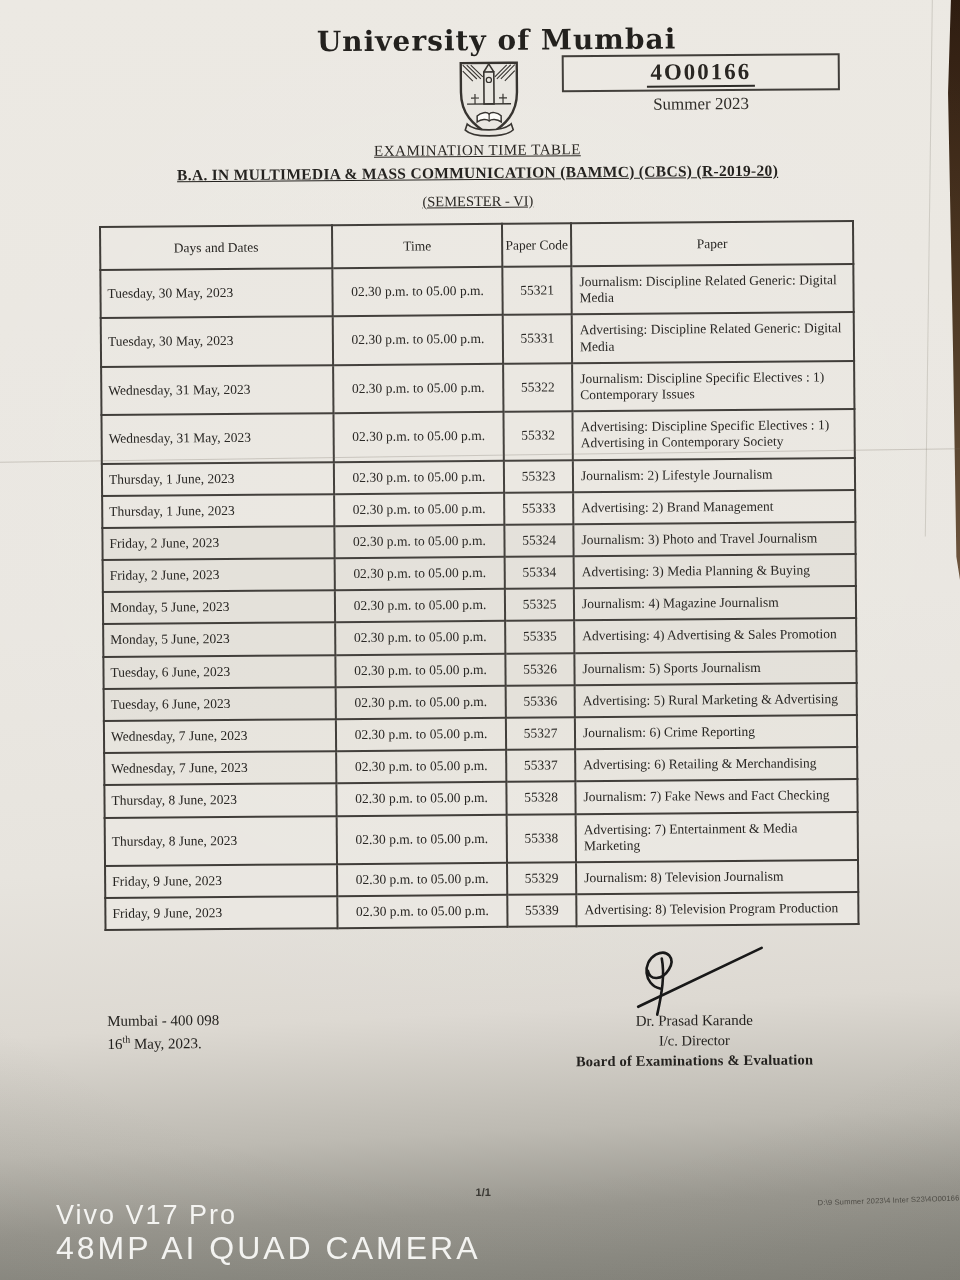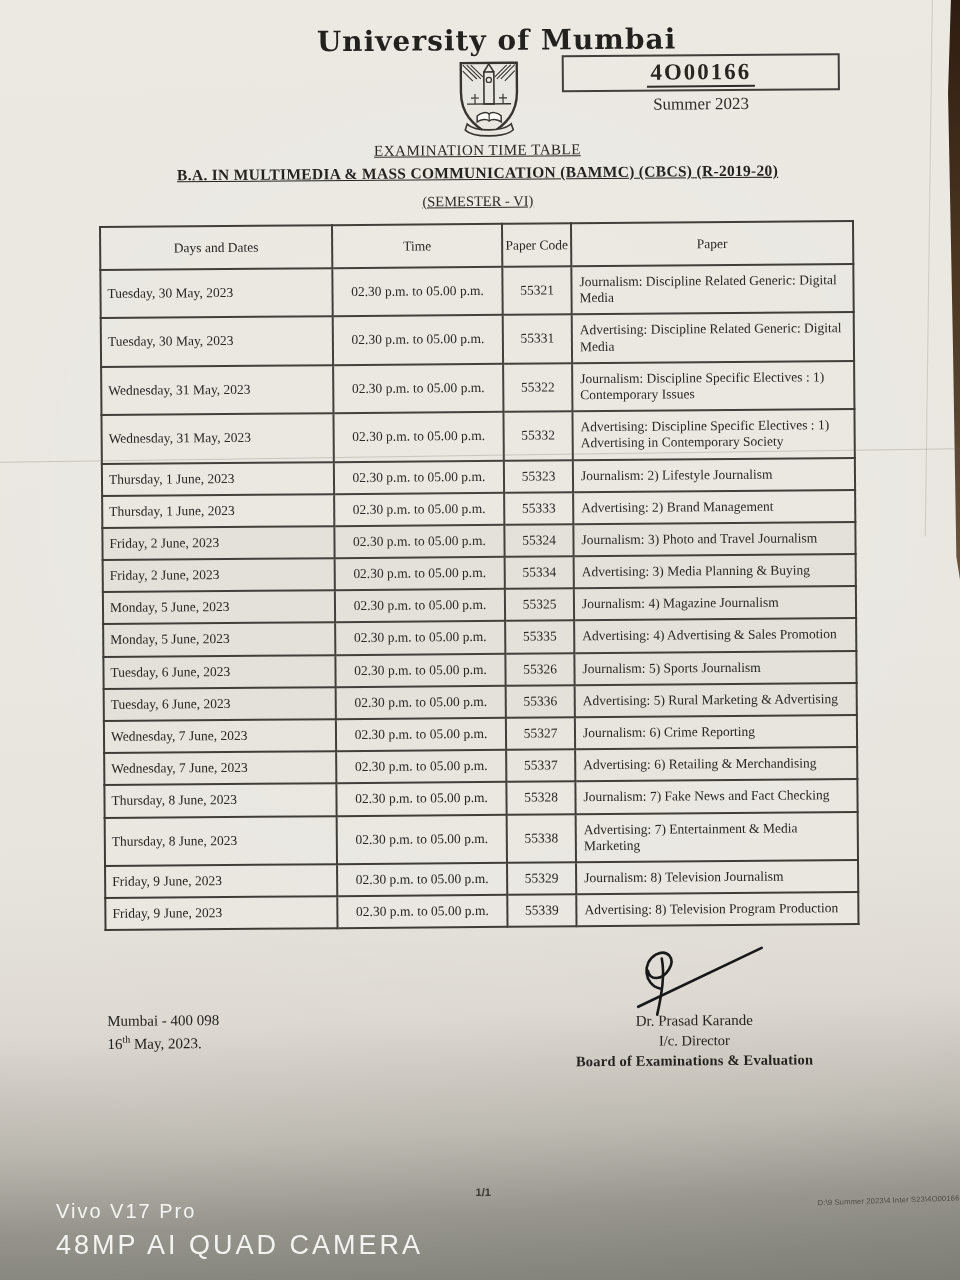--- a/index.html
+++ b/index.html
@@ -101,22 +101,22 @@
   .sig-mark  { position:absolute; left:598px; top:944px; width:170px; height:74px; }
 
   .page-num { position:absolute; left:470px; top:1186px; font-size:11px;
     font-weight:bold; color:#3a3833; font-family:"Liberation Sans", sans-serif; }
   .file-ref { position:absolute; left:812px; top:1199px; width:145px;
     font-size:7.5px; color:#4d4b45; transform:rotate(-1.5deg);
     font-family:"Liberation Sans", sans-serif; letter-spacing:0.2px; }
 
   .wm { position:absolute; left:56px; color:rgba(252,252,250,0.92);
     font-family:"Liberation Sans", sans-serif; font-weight:400; }
-  .wm-1 { top:1200px; font-size:20px; letter-spacing:2px; }
-  .wm-2 { top:1230px; font-size:27px; letter-spacing:3px; }
+  .wm-1 { top:1200px; font-size:27px; letter-spacing:2px; }
+  .wm-2 { top:1230px; font-size:32px; letter-spacing:3px; }
 </style>
 </head>
 <body>
 
 <div class="photo-bg"></div>
 <div class="wood-sliver"></div>
 
 <div class="sheet">
 
   <div class="uni-name">University of Mumbai</div>

